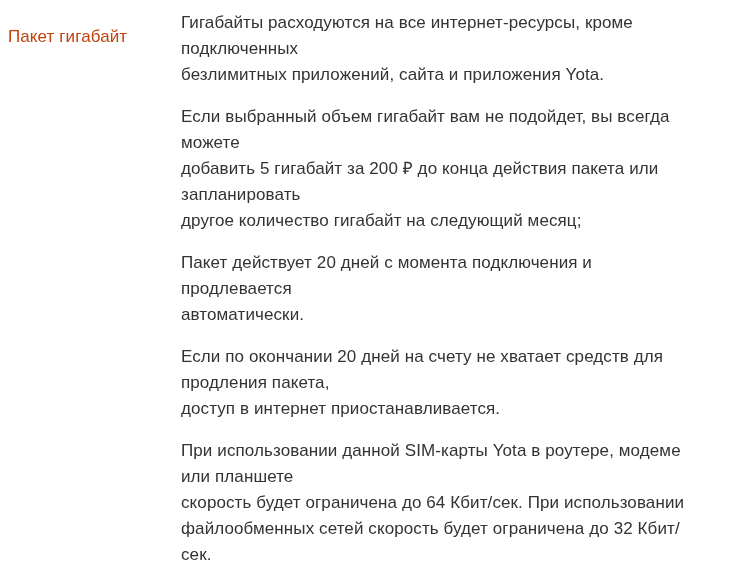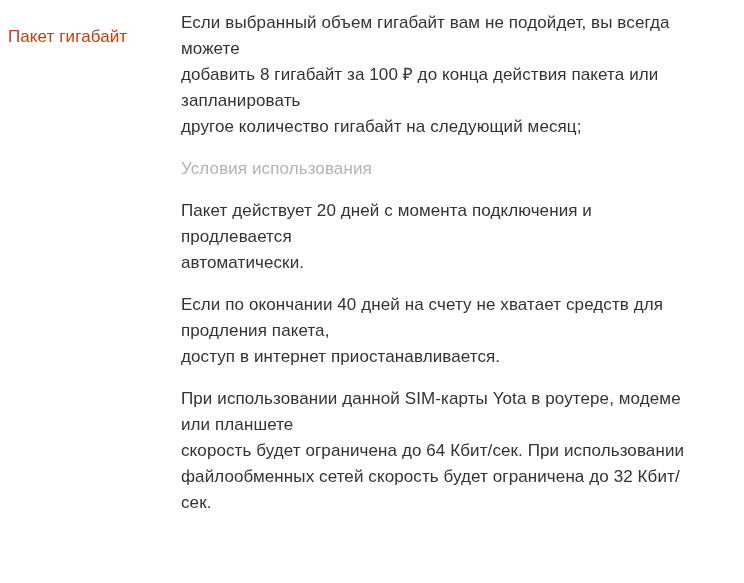--- a/index.html
+++ b/index.html
@@ -57,25 +57,26 @@
   }
 </style>
 </head>
 <body>
 
 <div class="section">
   <div class="label-col">
     <div class="row-title">Пакет гигабайт</div>
   </div>
   <div class="content-col">
+      <p class="paragraph">Гигабайты расходуются на все интернет-ресурсы, кроме подключенных
+безлимитных приложений, сайта и приложения Yota.</p>
       <p class="paragraph">Если выбранный объем гигабайт вам не подойдет, вы всегда можете
-добавить 8 гигабайт за 100 ₽ до конца действия пакета или запланировать
+добавить 5 гигабайт за 200 ₽ до конца действия пакета или запланировать
 другое количество гигабайт на следующий месяц;</p>
-      <p class="subheading">Условия использования</p>
       <p class="paragraph">Пакет действует 20 дней с момента подключения и продлевается
 автоматически.</p>
-      <p class="paragraph">Если по окончании 40 дней на счету не хватает средств для продления пакета,
+      <p class="paragraph">Если по окончании 20 дней на счету не хватает средств для продления пакета,
 доступ в интернет приостанавливается.</p>
       <p class="paragraph">При использовании данной SIM-карты Yota в роутере, модеме или планшете
 скорость будет ограничена до 64 Кбит/сек. При использовании
 файлообменных сетей скорость будет ограничена до 32 Кбит/сек.</p>
     </div>
 </div>
 
 </body></html>

